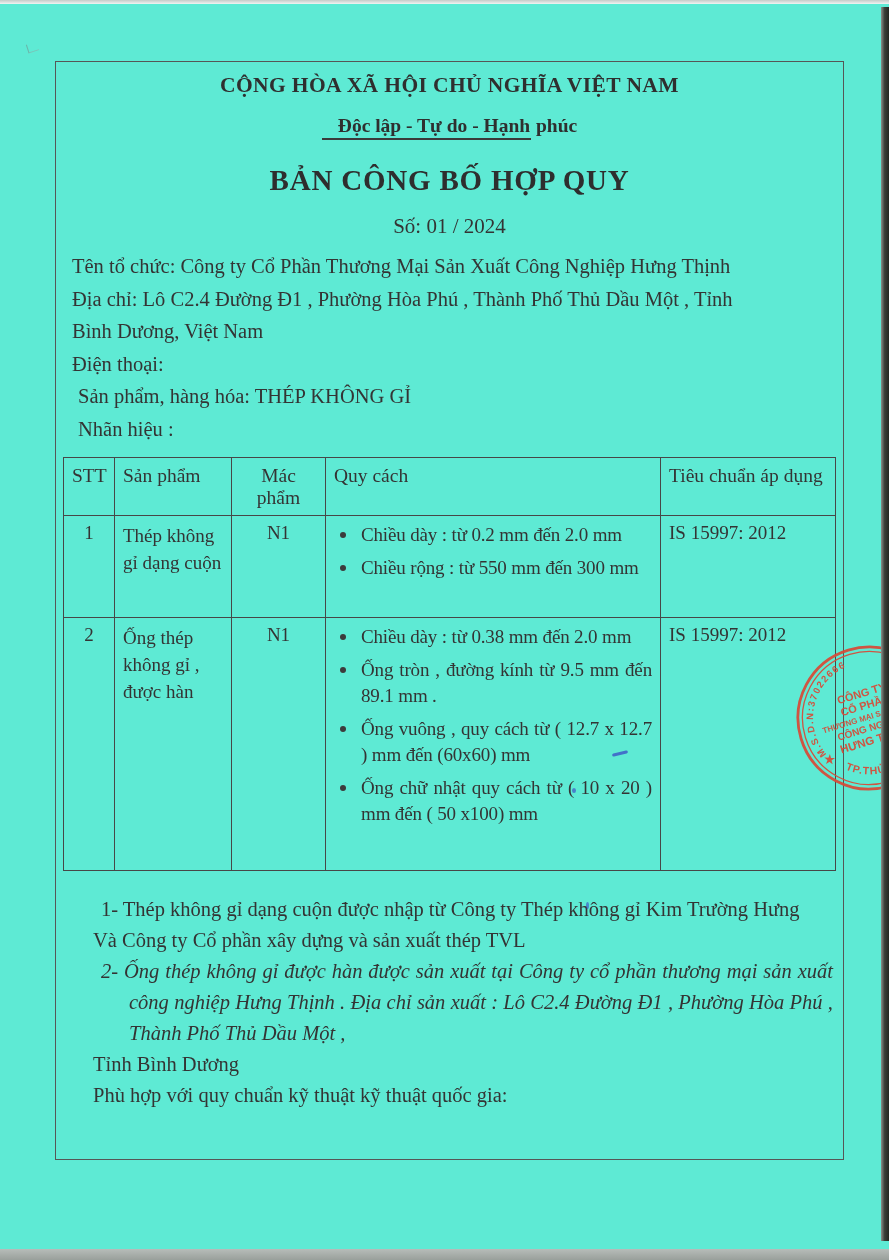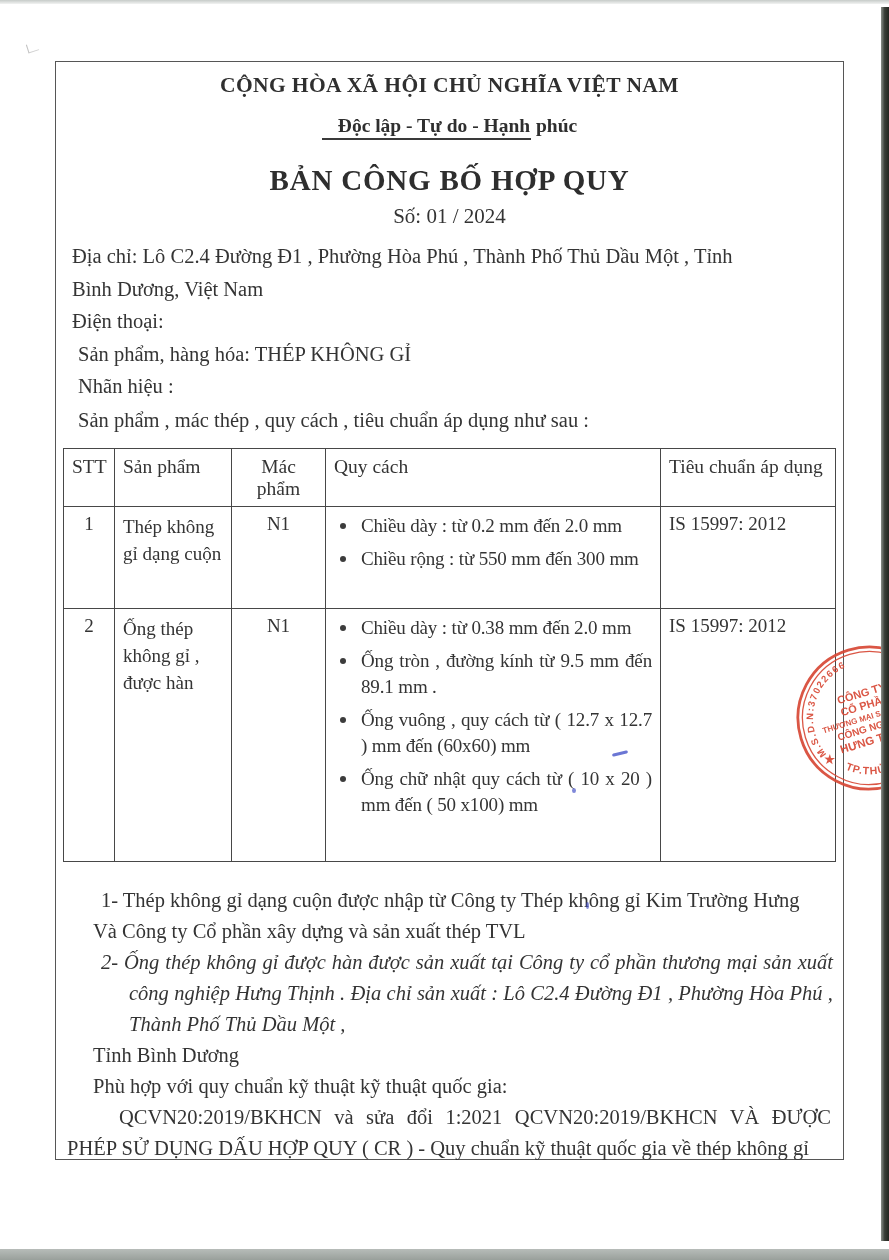--- a/index.html
+++ b/index.html
@@ -1,18 +1,18 @@
 <!DOCTYPE html>
 <html><head>
 <meta charset="utf-8">
 <style>
   html,body{margin:0;padding:0;background:#e9e9e7;}
   .page{
     position:relative;width:889px;height:1260px;overflow:hidden;
-    background:#ffffff;
+    background:#5eead4;
     font-family:"Liberation Serif", serif;color:#343434;
   }
   
   .edge-top{position:absolute;top:0;left:0;right:0;height:4px;
     background:linear-gradient(#c6cbc8,#f2f3f2);}
   .edge-right{position:absolute;top:7px;right:0;width:8px;height:1234px;
     background:linear-gradient(to right,#8a8f89,#3a3f38 45%,#23261f);z-index:30;}
   .edge-bottom{position:absolute;left:0;bottom:0;right:0;height:11px;
     background:linear-gradient(#b7bcb9,#99a09b);z-index:30;}
   .speck{position:absolute;left:27px;top:43px;width:10px;height:8px;opacity:.45;
@@ -21,21 +21,21 @@
   .frame{
     position:absolute;left:55px;top:61px;width:789px;height:1099px;
     border:1.6px solid #565656;box-sizing:border-box;
   }
   .nat-title{margin-top:11px;text-align:center;font-weight:bold;
     font-size:21.5px;letter-spacing:.4px;color:#2f2f2f;}
   .motto{margin-top:17px;text-align:center;font-weight:bold;font-size:19.5px;color:#2f2f2f;}
   .motto-u{border-bottom:2.2px solid #3a3a3a;padding:0 1px 2px 16px;}
   .doc-title{margin:27px 0 4px 0;text-align:center;font-weight:bold;
     font-size:29px;letter-spacing:.8px;color:#2e2e2e;}
-  .doc-no{margin-top:7px;text-align:center;font-size:21px;}
+  .doc-no{margin-top:17px;text-align:center;font-size:21px;}
   .info{margin:11px 12px 0 16px;font-size:20.5px;line-height:32.5px;}
   .info .shift{margin-left:6px;}
   .intro{margin-top:1px;}
   
   table.spec{border-collapse:collapse;table-layout:fixed;width:772px;
     margin:12px 0 0 7px;font-size:19px;}
   table.spec th,table.spec td{border:1.6px solid #474747;vertical-align:top;
     padding:6px 8px;font-weight:normal;text-align:left;box-sizing:border-box;}
   table.spec thead tr{height:40px;}
   table.spec th{padding-top:7px;font-size:19.5px;}
@@ -77,26 +77,26 @@
   <div class="speck"></div>
 
   <div class="frame">
     <div class="nat-title">CỘNG HÒA XÃ HỘI CHỦ NGHĨA VIỆT NAM</div>
     <div class="motto"><span class="motto-u">Độc lập - Tự do - Hạnh</span><span> phúc</span></div>
 
     <div class="doc-title">BẢN CÔNG BỐ HỢP QUY</div>
     <div class="doc-no">Số: 01 / 2024</div>
 
     <div class="info">
+      <div>Tên tổ chức: Công ty Cổ Phần Thương Mại Sản Xuất Công Nghiệp Hưng Thịnh</div>
       <div>Địa chỉ: Lô C2.4 Đường Đ1 , Phường Hòa Phú , Thành Phố Thủ Dầu Một , Tỉnh</div>
       <div>Bình Dương, Việt Nam</div>
       <div>Điện thoại:</div>
       <div class="shift"><span>Sản phẩm, hàng hóa: </span><span style="font-weight:normal">THÉP KHÔNG GỈ</span></div>
       <div class="shift">Nhãn hiệu :</div>
-      <div class="shift intro">Sản phẩm , mác thép , quy cách , tiêu chuẩn áp dụng như sau :</div>
     </div>
 
     <table class="spec">
       <thead>
         <tr>
           <th class="c-stt">STT</th>
           <th class="c-prod">Sản phẩm</th>
           <th class="c-grade">Mác phẩm</th>
           <th class="c-spec">Quy cách</th>
           <th class="c-std">Tiêu chuẩn áp dụng</th>
@@ -127,21 +127,20 @@
         </tr>
       </tbody>
     </table>
 
     <div class="notes">
       <div class="n1a">1-  Thép không gỉ dạng cuộn được nhập từ Công ty Thép không gỉ Kim Trường Hưng</div>
       <div class="n1b">Và Công ty Cổ phần xây dựng và sản xuất thép TVL</div>
       <p class="n2">2-  Ống thép không gỉ được hàn được sản xuất tại Công ty cổ phần thương mại sản xuất công nghiệp Hưng Thịnh . Địa chỉ sản xuất : Lô C2.4 Đường Đ1 , Phường Hòa Phú , Thành Phố Thủ Dầu Một ,</p>
       <div>Tỉnh Bình Dương</div>
       <div>Phù hợp với quy chuẩn kỹ thuật kỹ thuật quốc gia:</div>
-      <p class="nbody">QCVN20:2019/BKHCN  và  sửa  đổi  1:2021  QCVN20:2019/BKHCN  VÀ  ĐƯỢC PHÉP SỬ DỤNG DẤU HỢP QUY ( CR ) -  Quy chuẩn kỹ thuật quốc gia về thép không gỉ</p>
     </div>
   </div>
 
   <svg class="stamp" width="164" height="164" viewBox="0 0 164 164">
     <defs>
       <path id="arcTop" d="M 32.6,108.3 A 56,56 0 1 1 135.6,98.4"></path>
       <path id="arcBot" d="M 37.3,116.3 A 57,57 0 0 0 127.5,116.3"></path>
     </defs>
     <g transform="rotate(-17 82 82)">
       <circle cx="82" cy="82" r="71" fill="none" stroke="#d84a37" stroke-width="2.8"></circle>

